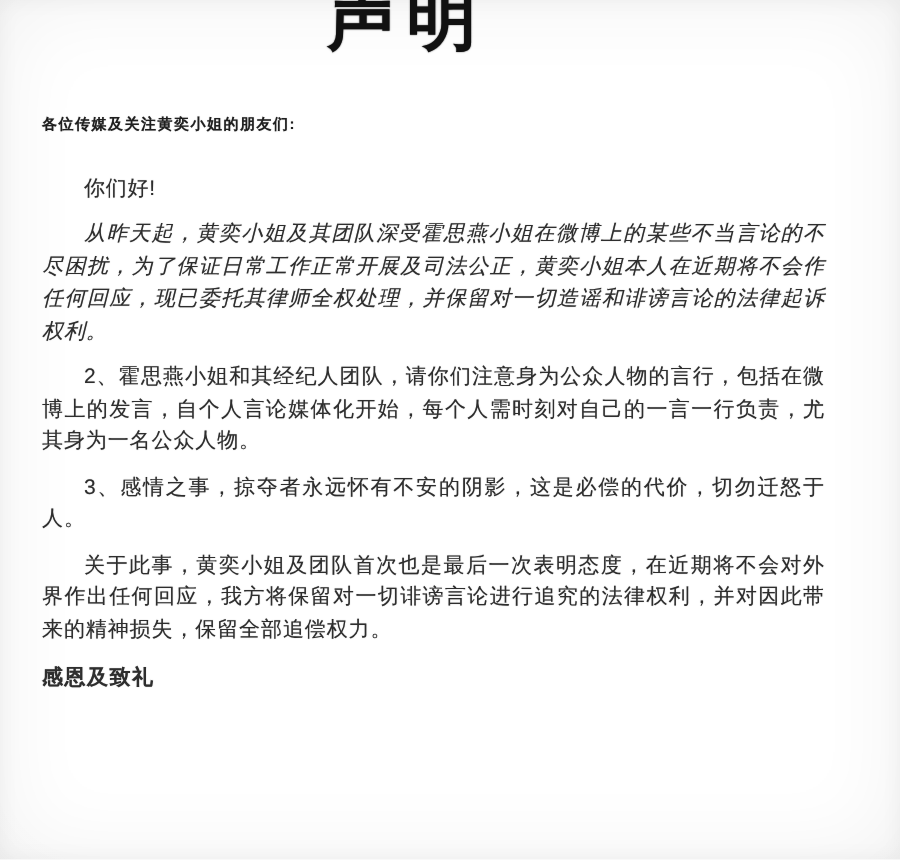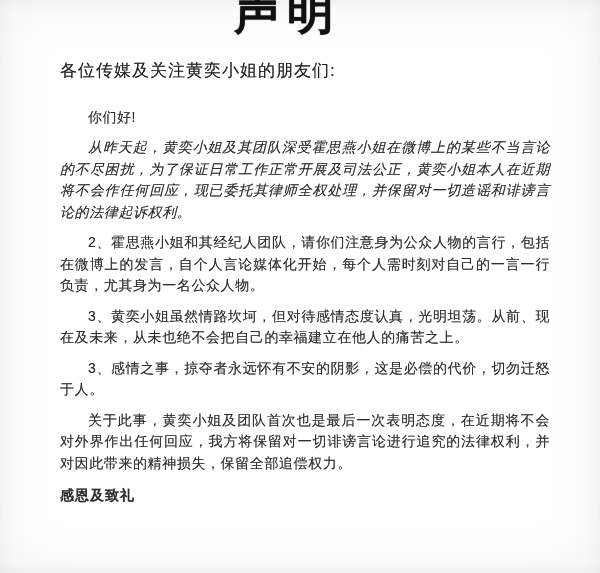--- a/index.html
+++ b/index.html
@@ -8,21 +8,21 @@
     height: 573px;
     overflow: hidden;
     background: #ffffff;
     font-family: "Liberation Sans", "DejaVu Sans", sans-serif;
   }
   .sheet {
     position: relative;
     width: 600px;
     height: 573px;
     box-sizing: border-box;
-    padding: 0 50px 0 60px;
+    padding: 0 50px 0 28px;
     overflow: hidden;
     background:
       radial-gradient(ellipse 130% 120% at 52% 48%,
         rgba(255,255,255,1) 55%,
         rgba(244,244,244,0.9) 80%,
         rgba(210,210,210,0.9) 100%);
     box-shadow: inset 0 0 60px rgba(0,0,0,0.06), inset 0 0 14px rgba(0,0,0,0.05);
     color: #2e2e2e;
   }
   
@@ -33,23 +33,23 @@
     text-align: center;
     font-size: 47px;
     line-height: 1.05;
     font-weight: 900;
     letter-spacing: 6px;
     color: #111;
     text-shadow: 0 0 1px rgba(0,0,0,0.8);
   }
   p { margin: 0; }
   .salutation {
-    margin-top: 23px;
-    font-size: 17px;
-    font-weight: 400;
+    margin-top: 40px;
+    font-size: 10px;
+    font-weight: 700;
     letter-spacing: 1px;
     color: #1f1f1f;
   }
   .greeting {
     margin-top: 27px;
     font-size: 14px;
     text-indent: 2em;
     letter-spacing: 0.5px;
   }
   .body-para {
@@ -77,21 +77,20 @@
 
   <p class="salutation">各位传媒及关注黄奕小姐的朋友们:</p>
 
   <p class="greeting">你们好!</p>
 
   <p class="body-para first">从昨天起，黄奕小姐及其团队深受霍思燕小姐在微博上的某些不当言论的不尽困扰，为了保证日常工作正常开展及司法公正，黄奕小姐本人在近期将不会作任何回应，现已委托其律师全权处理，并保留对一切造谣和诽谤言论的法律起诉权利。</p>
 
   <p class="body-para">2、霍思燕小姐和其经纪人团队，请你们注意身为公众人物的言行，包括在微博上的发言，自个人言论媒体化开始，每个人需时刻对自己的一言一行负责，尤其身为一名公众人物。</p>
 
 
-  <p class="body-para">3、黄奕小姐虽然情路坎坷，但对待感情态度认真，光明坦荡。从前、现在及未来，从未也绝不会把自己的幸福建立在他人的痛苦之上。</p>
 
   <p class="body-para">3、感情之事，掠夺者永远怀有不安的阴影，这是必偿的代价，切勿迁怒于人。</p>
 
   <p class="body-para">关于此事，黄奕小姐及团队首次也是最后一次表明态度，在近期将不会对外界作出任何回应，我方将保留对一切诽谤言论进行追究的法律权利，并对因此带来的精神损失，保留全部追偿权力。</p>
 
   <p class="closing-salute">感恩及致礼</p>
 
 </div>
 
 </body></html>

